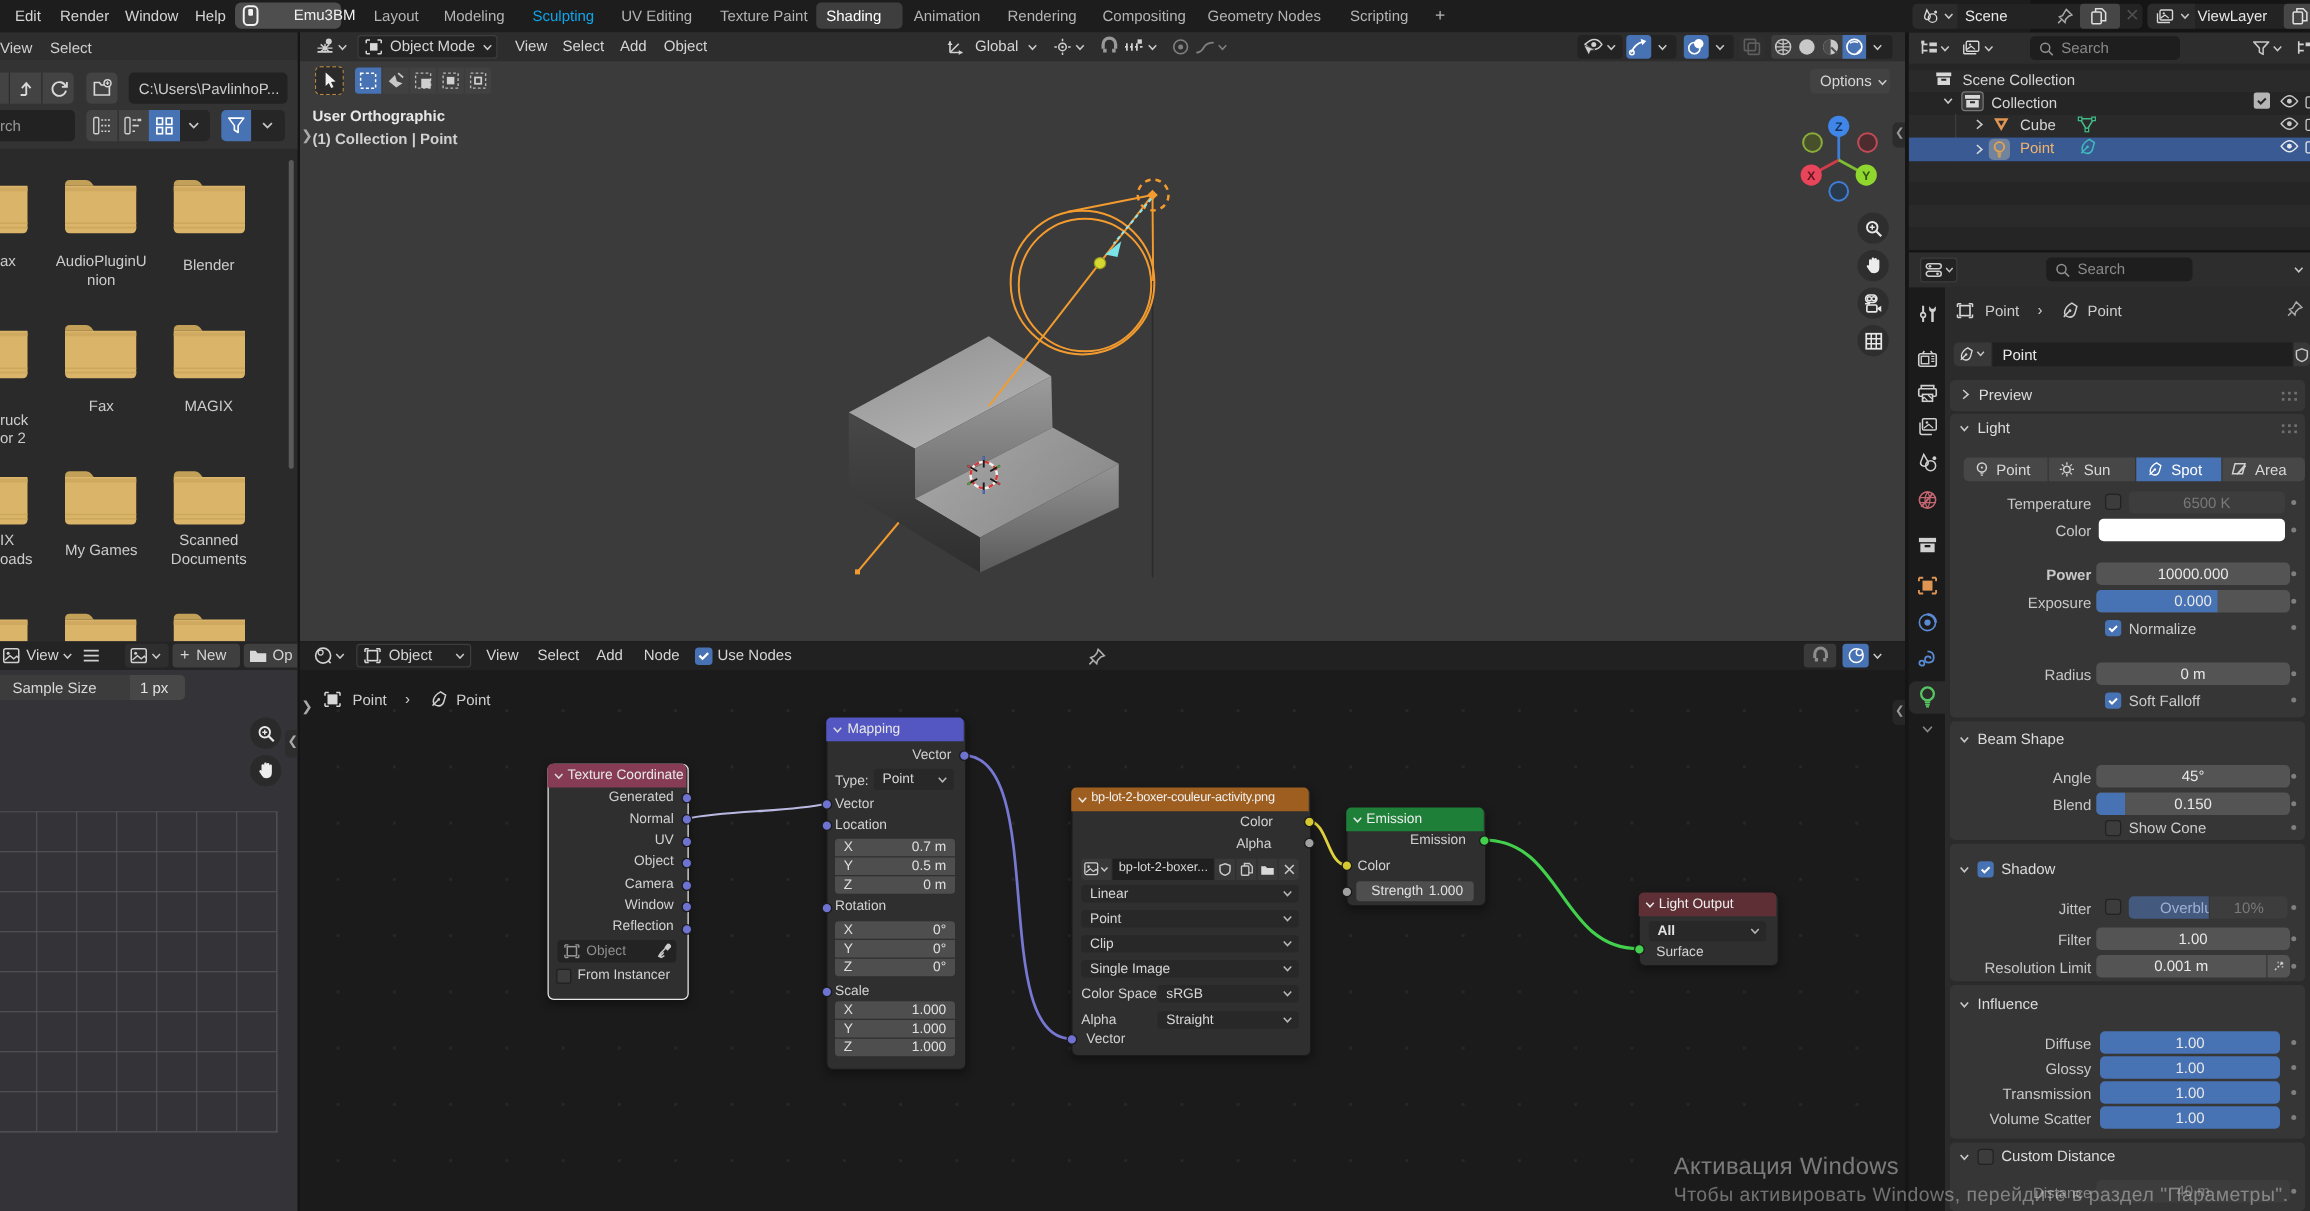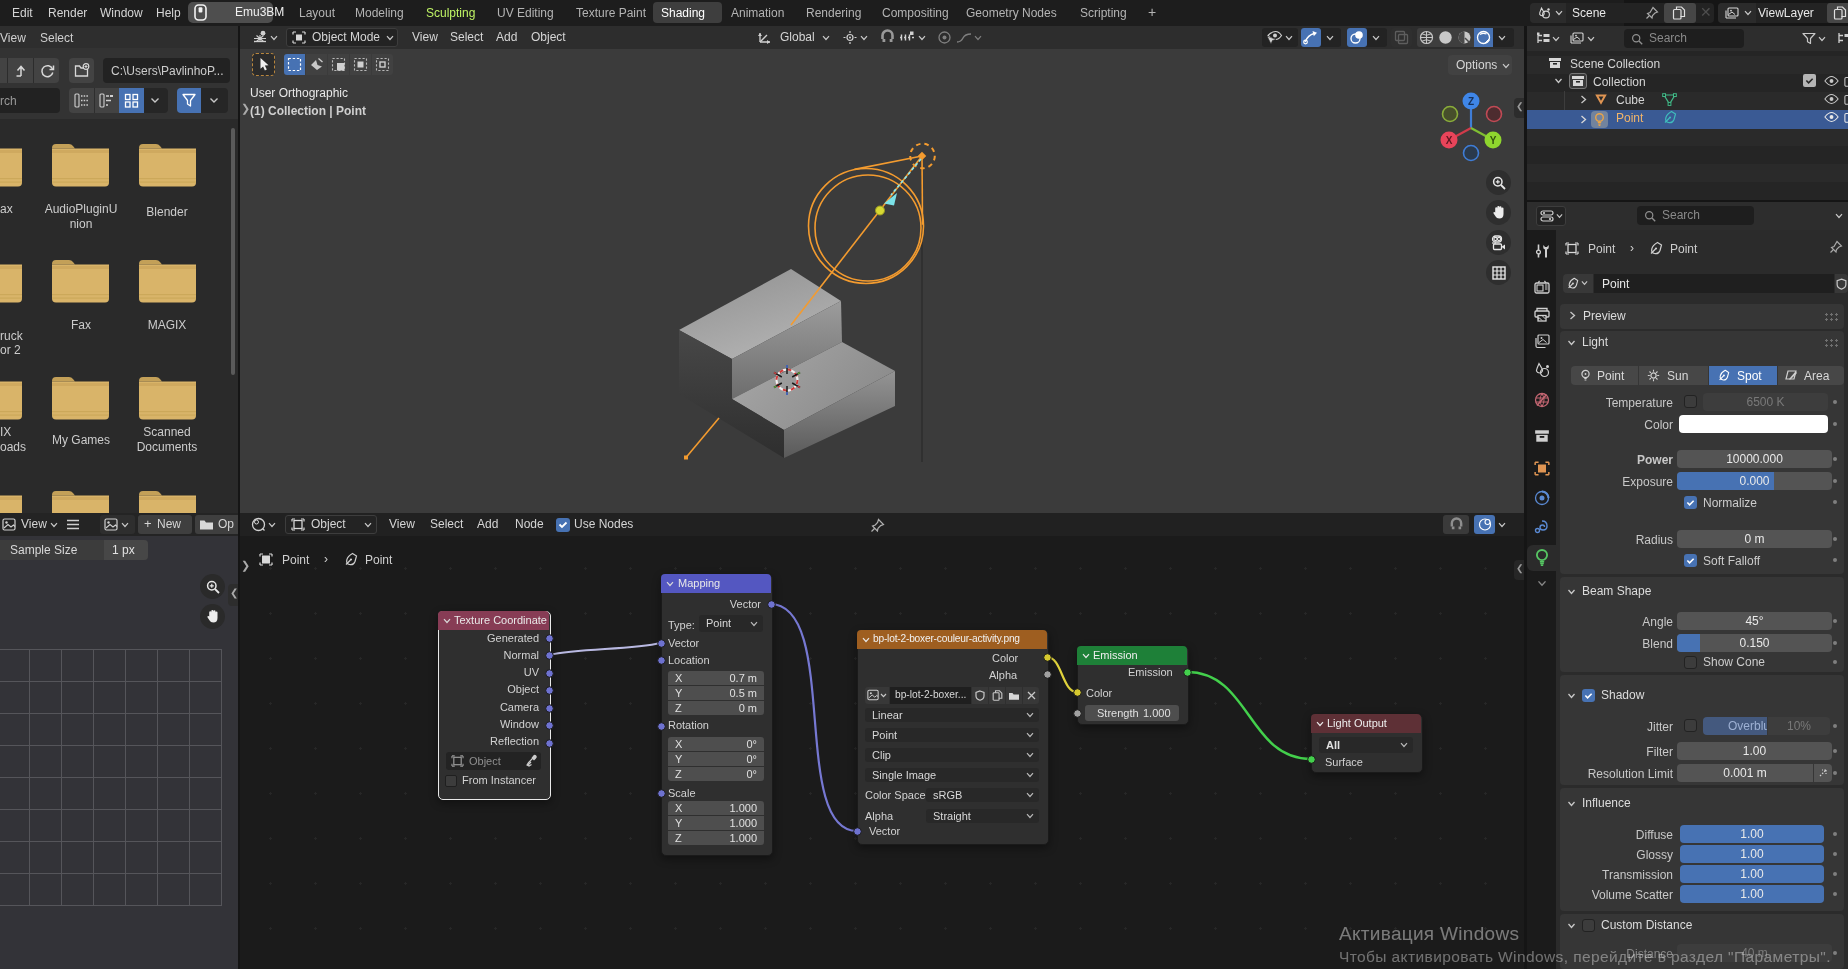--- a/index.html
+++ b/index.html
@@ -31,21 +31,21 @@
 
   <div class="a" style="left:188px;top:2px;width:85px;height:21px;background:#4e4e4e;border-radius:5px;"></div>
   <svg class="a" style="left:194px;top:4px;" width="13" height="17" viewBox="0 0 13 17">
     <rect x="1" y="1" width="11" height="15" rx="3.5" fill="none" stroke="#f2f2f2" stroke-width="1.6"></rect>
     <rect x="4.6" y="3.2" width="3.8" height="5.4" rx="1" fill="#f2f2f2"></rect>
   </svg>
   <span class="tx" style="left:215px;top:5px;color:#f1f1f1;margin-left:20px;">Emu3BM</span>
 
   <span class="tx" style="left:299px;top:6px;color:#b4b4b4;">Layout</span>
   <span class="tx" style="left:355px;top:6px;color:#b4b4b4;">Modeling</span>
-  <span class="tx" style="left:426px;top:6px;color:#bef264;">Sculpting</span>
+  <span class="tx" style="left:426px;top:6px;color:#0ea5e9;">Sculpting</span>
   <span class="tx" style="left:497px;top:6px;color:#b4b4b4;">UV Editing</span>
   <span class="tx" style="left:576px;top:6px;color:#b4b4b4;">Texture Paint</span>
   <div class="a" style="left:653px;top:2px;width:69px;height:21px;background:#3e3e3e;border-radius:4px;"></div>
   <span class="tx" style="left:661px;top:6px;color:#ffffff;">Shading</span>
   <span class="tx" style="left:731px;top:6px;color:#b4b4b4;">Animation</span>
   <span class="tx" style="left:806px;top:6px;color:#b4b4b4;">Rendering</span>
   <span class="tx" style="left:882px;top:6px;color:#b4b4b4;">Compositing</span>
   <span class="tx" style="left:966px;top:6px;color:#b4b4b4;">Geometry Nodes</span>
   <span class="tx" style="left:1080px;top:6px;color:#b4b4b4;">Scripting</span>
   <span class="tx" style="left:1148px;top:4px;color:#b4b4b4;font-size:14px;">+</span>
@@ -419,21 +419,21 @@
     <rect x="1.5" y="1.5" width="12" height="12" fill="none" stroke="#b8b8b8" stroke-width="1.1" stroke-dasharray="2.2 1.8"></rect>
     <rect x="5" y="5" width="5" height="5" fill="none" stroke="#cfcfcf" stroke-width="1.4"></rect>
   </svg>
 
   <div class="a" style="left:1208px;top:29px;width:64px;height:20px;background:#424242;border-radius:4px;"></div>
   <span class="tx" style="left:1216px;top:32px;">Options</span>
   <svg class="a" style="left:1262px;top:37px;" width="8" height="6" viewBox="0 0 8 6">
         <path d="M1 1.2 L4 4.5 L7 1.2" stroke="#c8c8c8" stroke-width="1.2" fill="none"></path>
       </svg>
 
-  <span class="tx" style="left:10px;top:60px;font-weight:normal;color:#e8e8e8;">User Orthographic</span>
+  <span class="tx" style="left:10px;top:60px;font-weight:bold;color:#e8e8e8;">User Orthographic</span>
   <span class="tx" style="left:10px;top:78px;font-weight:bold;color:#d0d0d0;">(1) Collection | Point</span>
   <span class="tx" style="left:1px;top:76px;color:#aaaaaa;font-size:11px;">❯</span>
 
   <svg class="a" id="scene" style="left:0;top:0;" width="1284" height="487" viewBox="0 0 1284 487">
     <defs>
       <linearGradient id="gTopU" x1="0" y1="0" x2="0.55" y2="1">
         <stop offset="0" stop-color="#8f8f8f"></stop>
             <stop offset="1" stop-color="#b2b2b2"></stop>
       </linearGradient>
       <linearGradient id="gFrontU" x1="0" y1="0" x2="0" y2="1">

